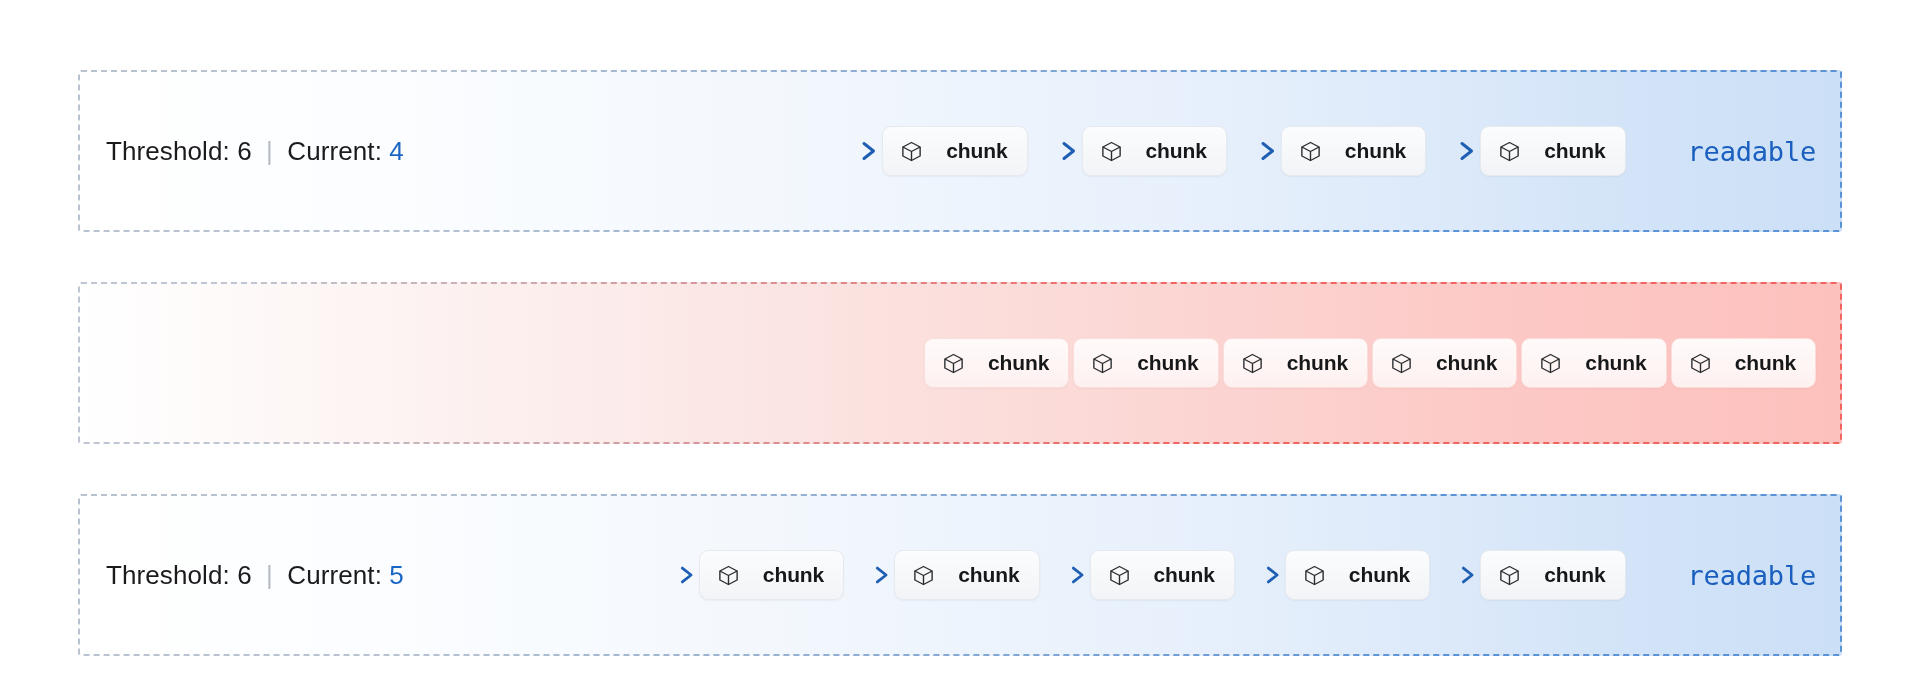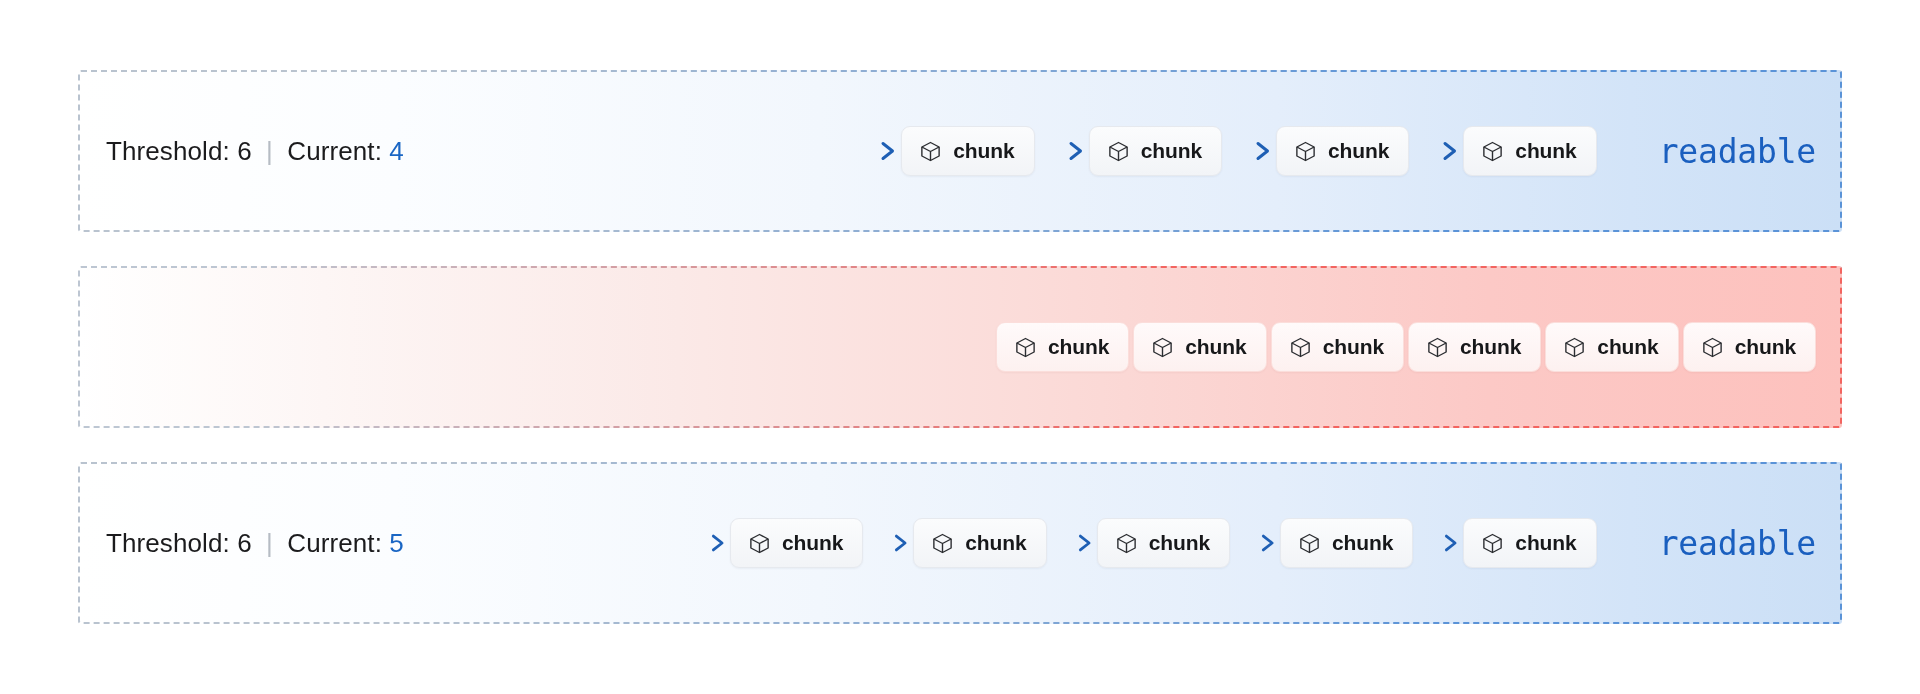--- a/index.html
+++ b/index.html
@@ -18,21 +18,21 @@
     height: 694px;
     background: #ffffff;
     padding: 70px 78px 0 78px;
   }
 
   .lane {
     position: relative;
     display: flex;
     align-items: center;
     height: 162px;
-    margin-bottom: 34px;
+    margin-bottom: 50px;
     padding: 0 26px 0 28px;
     border-radius: 3px;
   }
 
   
   .lane-readable {
     background: linear-gradient(
         to right,
         #ffffff 0%,
         #fbfdff 18%,
@@ -136,21 +136,21 @@
     width: 54px;
     height: 26px;
     flex: 0 0 auto;
     display: block;
   }
   .arrow-r3 { width: 50px; }
 
   .chunk {
     display: flex;
     align-items: center;
-    gap: 11px;
+    gap: 23px;
     height: 50px;
     padding: 0 19px 0 17px;
     border-radius: 9px;
     flex: 0 0 auto;
     white-space: nowrap;
   }
   .chunk-blue {
     background: linear-gradient(180deg, #fbfcfd 0%, #f2f4f7 100%);
     border: 1px solid #e6e9ee;
     box-shadow: 0 1px 2px rgba(24,42,70,.05);
@@ -166,21 +166,21 @@
     color: #17181a;
     letter-spacing: -0.1px;
   }
   .cube-icon { width: 23px; height: 23px; display: block; flex: 0 0 auto; }
 
   
   .state {
     position: relative;
     z-index: 2;
     font-family: "DejaVu Sans Mono", monospace;
-    font-size: 33px;
+    font-size: 27px;
     letter-spacing: -0.2px;
     flex: 0 0 auto;
     margin-left: 62px;
     text-align: right;
   }
   .state-readable     { color: #1a5fbf; }
   .state-backpressure { color: #ef1b16; }
 
   .lane-3 { margin-bottom: 8px; }
 </style>

